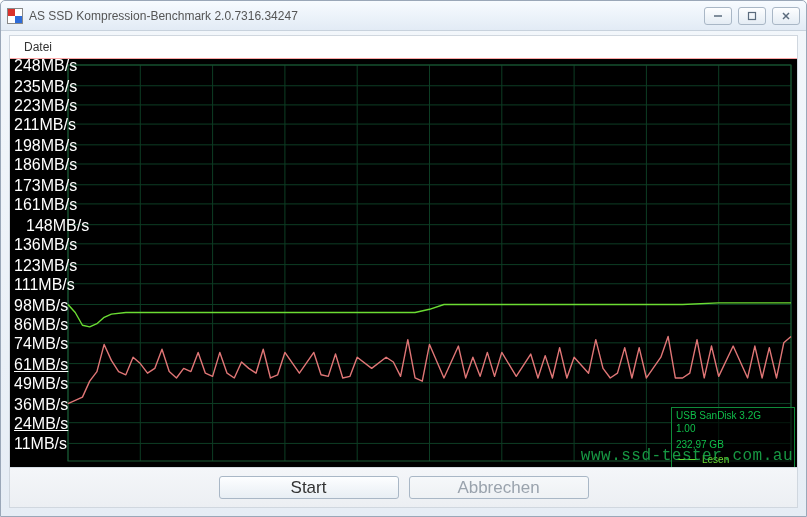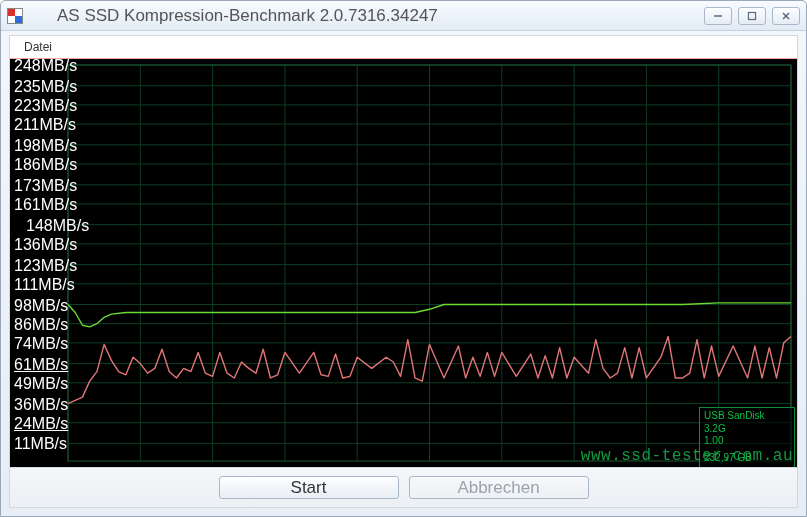--- a/index.html
+++ b/index.html
@@ -34,21 +34,21 @@
     display: grid;
     grid-template-columns: 1fr 1fr;
     grid-template-rows: 1fr 1fr;
     margin-right: 6px;
     border: 1px solid #888;
   }
   .app-icon span:nth-child(1){background:#d9322d;}
   .app-icon span:nth-child(2){background:#fff;}
   .app-icon span:nth-child(3){background:#fff;}
   .app-icon span:nth-child(4){background:#2d6cd9;}
-  .title-text { color: #555; font-size: 17px; flex: 0 0 auto; margin-left: 28px; }
+  .title-text { color: #555; font-size: 12px; flex: 0 0 auto; }
   .title-spacer { flex: 1; }
   .win-btns { display: flex; gap: 6px; }
   .win-btn {
     width: 28px; height: 18px;
     border: 1px solid #a9b7c6;
     border-radius: 3px;
     background: linear-gradient(#fdfeff,#e4ecf4);
     display:flex;align-items:center;justify-content:center;
     color:#5a6b7d; font-size:10px;
     cursor: pointer;
@@ -78,21 +78,21 @@
     position: absolute;
     color: #fff;
     font-size: 16px;
     font-family: Arial, sans-serif;
     white-space: nowrap;
   }
   .legend-box {
     position: absolute;
     right: 2px;
     top: 348px;
-    width: 96px;
+    width: 124px;
     border: 1px solid #0f8a3a;
     background: rgba(0,0,0,0.6);
     color: #0fbf4a;
     font-size: 10px;
     font-family: Arial, sans-serif;
     padding: 2px 16px 4px 4px;
     line-height: 1.25;
   }
   .legend-row { display:flex; align-items:center; gap:4px; margin-top:2px;}
   .legend-line { width: 22px; height: 0; border-top: 1px solid; }

